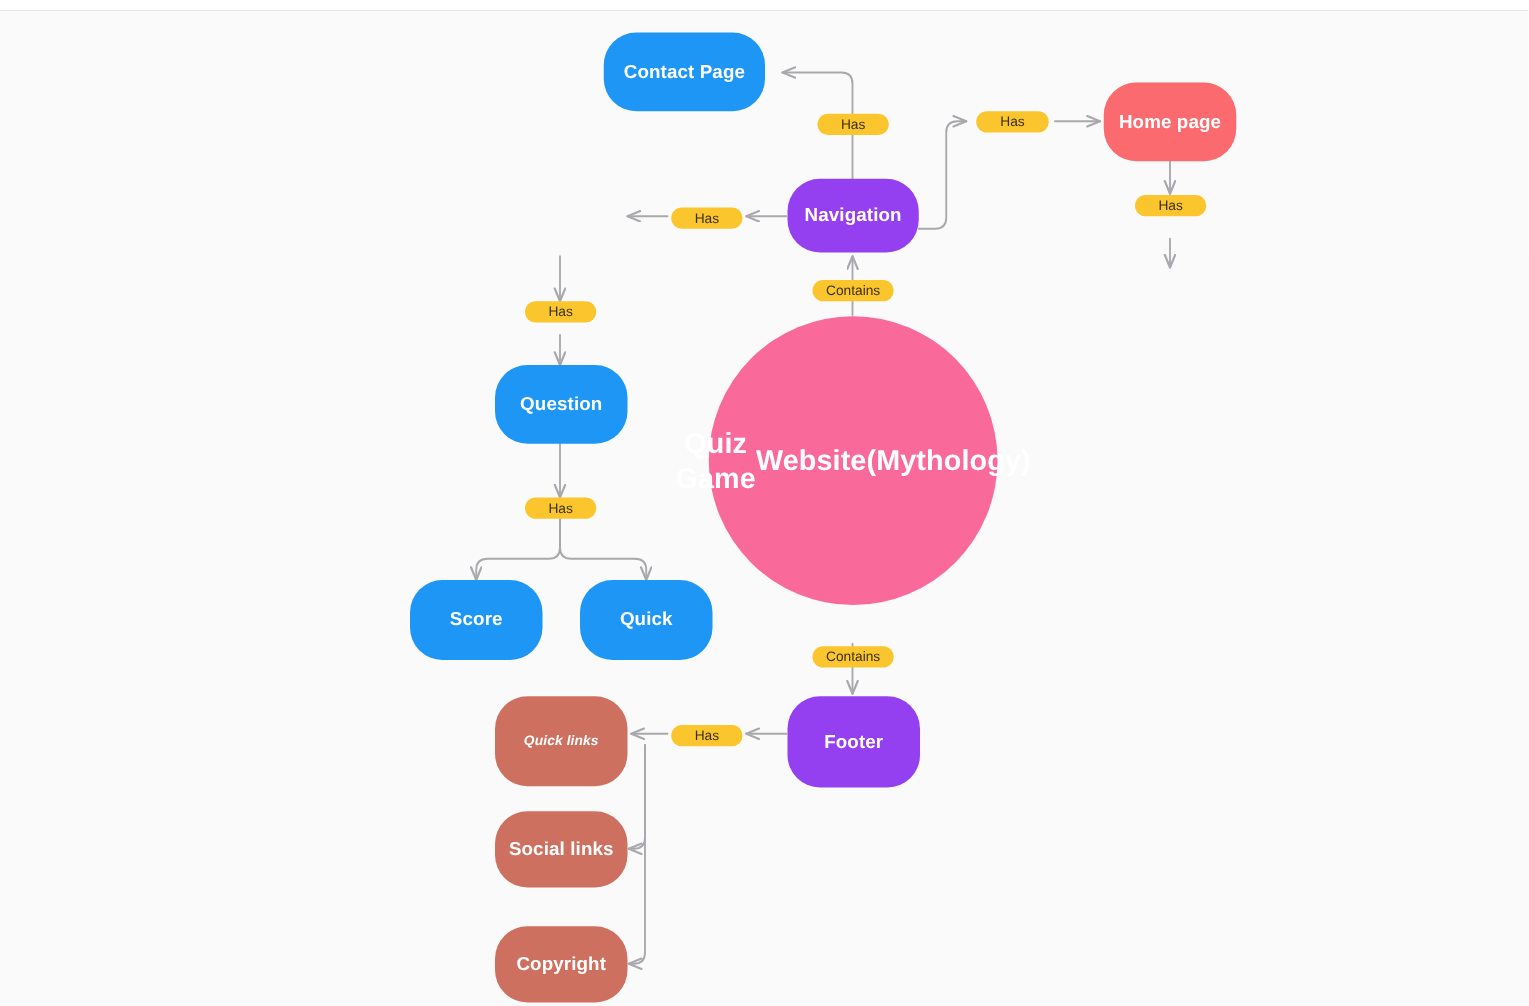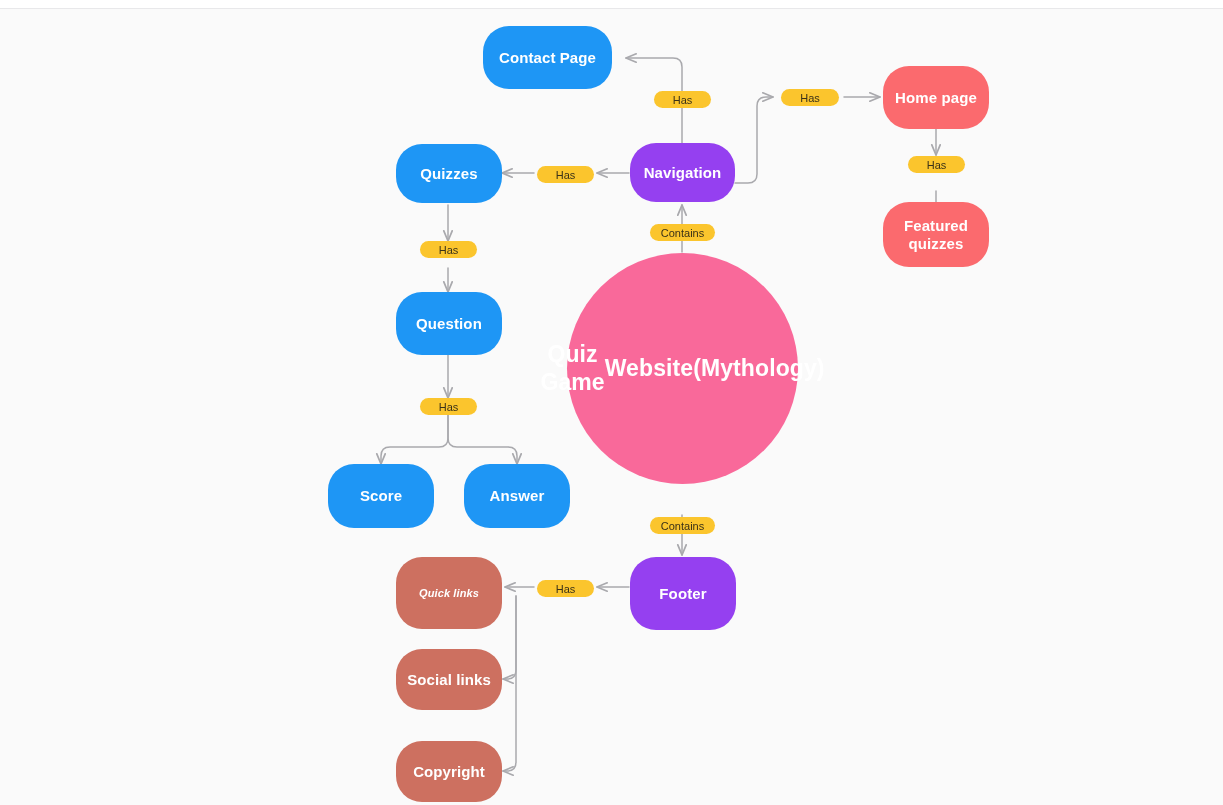--- a/index.html
+++ b/index.html
@@ -103,38 +103,32 @@
     </div>
 
     <div class="node rounded n-purple" style="left:630px; top:134px; width:105px; height:59px; font-size:15px;">
       <span>Navigation</span>
     </div>
 
     <div class="node rounded n-coral" style="left:883px; top:57px; width:106px; height:63px; font-size:15px;">
       <span>Home page</span>
     </div>
 
-    <div class="node rounded n-coral" style="left:883px; top:193px; width:106px; height:65px; font-size:15px; padding:0 14px;">
-      <span>Featured quizzes</span>
-    </div>
 
-    <div class="node rounded n-blue" style="left:396px; top:135px; width:106px; height:59px; font-size:15px;">
-      <span>Quizzes</span>
-    </div>
 
     <div class="node rounded n-blue" style="left:328px; top:455px; width:106px; height:64px; font-size:15px;">
       <span>Score</span>
     </div>
 
     <div class="node rounded n-blue" style="left:396px; top:283px; width:106px; height:63px; font-size:15px;">
       <span>Question</span>
     </div>
 
     <div class="node rounded n-blue" style="left:464px; top:455px; width:106px; height:64px; font-size:15px;">
-      <span>Answer</span>
+      <span>Quick</span>
     </div>
 
     <div class="node rounded n-purple" style="left:630px; top:548px; width:106px; height:73px; font-size:15px;">
       <span>Footer</span>
     </div>
 
     <div class="node rounded n-terracotta" style="left:396px; top:548px; width:106px; height:72px; font-size:11px;font-style:italic;">
       <span>Quick links</span>
     </div>
 

